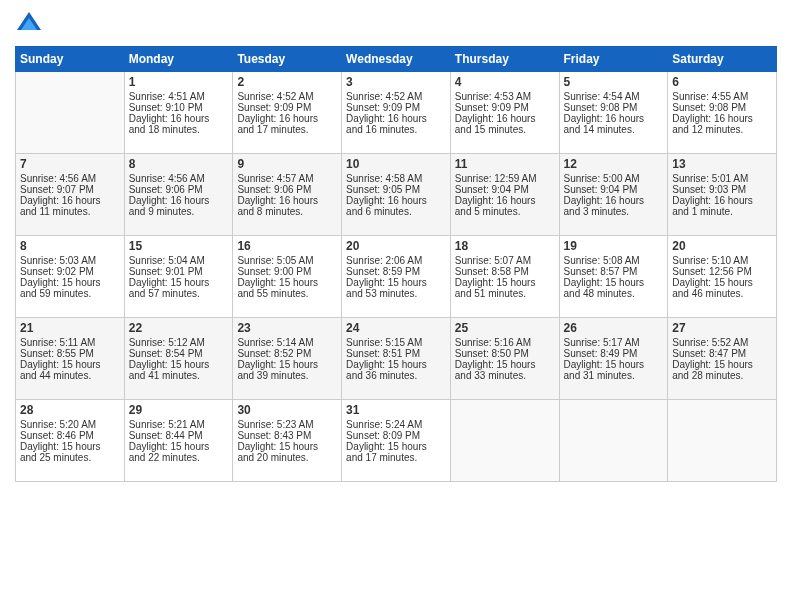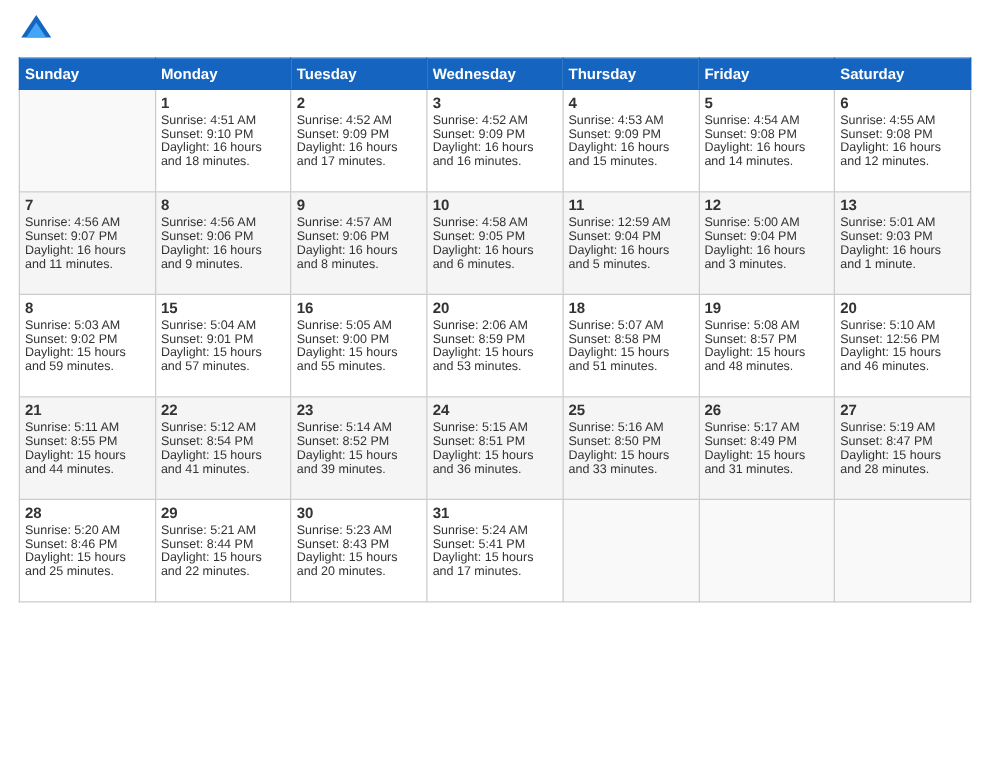--- a/index.html
+++ b/index.html
@@ -314,21 +314,21 @@
           </td>
           <td>
             <span class="day-num">26</span>
             <div>Sunrise: 5:17 AM</div>
             <div>Sunset: 8:49 PM</div>
             <div>Daylight: 15 hours</div>
             <div>and 31 minutes.</div>
           </td>
           <td>
             <span class="day-num">27</span>
-            <div>Sunrise: 5:19 AM</div>
+            <div>Sunrise: 5:52 AM</div>
             <div>Sunset: 8:47 PM</div>
             <div>Daylight: 15 hours</div>
             <div>and 28 minutes.</div>
           </td>
         </tr>
         <tr>
           <td>
             <span class="day-num">28</span>
             <div>Sunrise: 5:20 AM</div>
             <div>Sunset: 8:46 PM</div>
@@ -345,21 +345,21 @@
           <td>
             <span class="day-num">30</span>
             <div>Sunrise: 5:23 AM</div>
             <div>Sunset: 8:43 PM</div>
             <div>Daylight: 15 hours</div>
             <div>and 20 minutes.</div>
           </td>
           <td>
             <span class="day-num">31</span>
             <div>Sunrise: 5:24 AM</div>
-            <div>Sunset: 5:41 PM</div>
+            <div>Sunset: 8:09 PM</div>
             <div>Daylight: 15 hours</div>
             <div>and 17 minutes.</div>
           </td>
           <td class="empty-cell"></td>
           <td class="empty-cell"></td>
           <td class="empty-cell"></td>
         </tr>
       </tbody>
   </table>
 </div>

